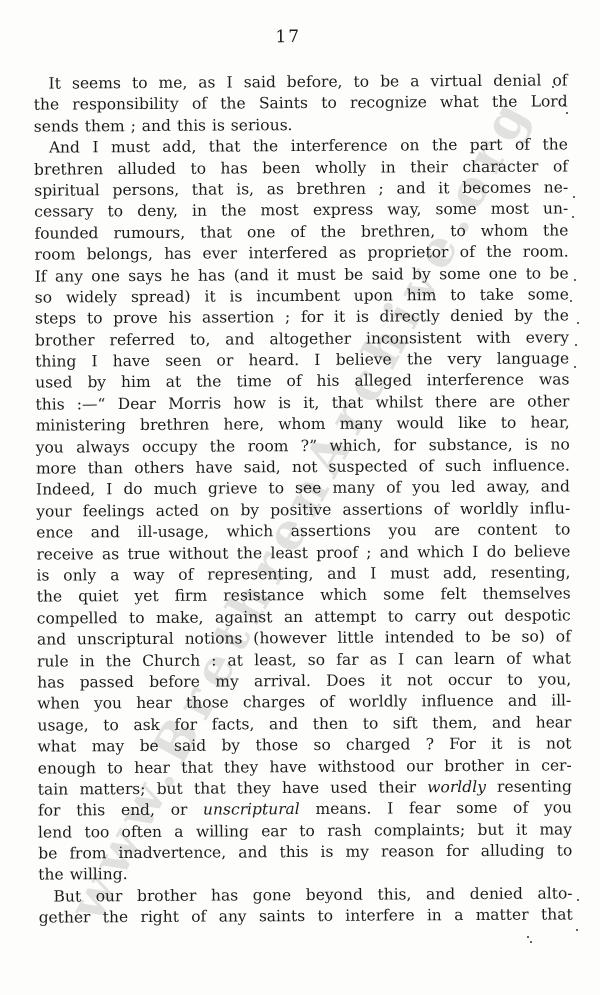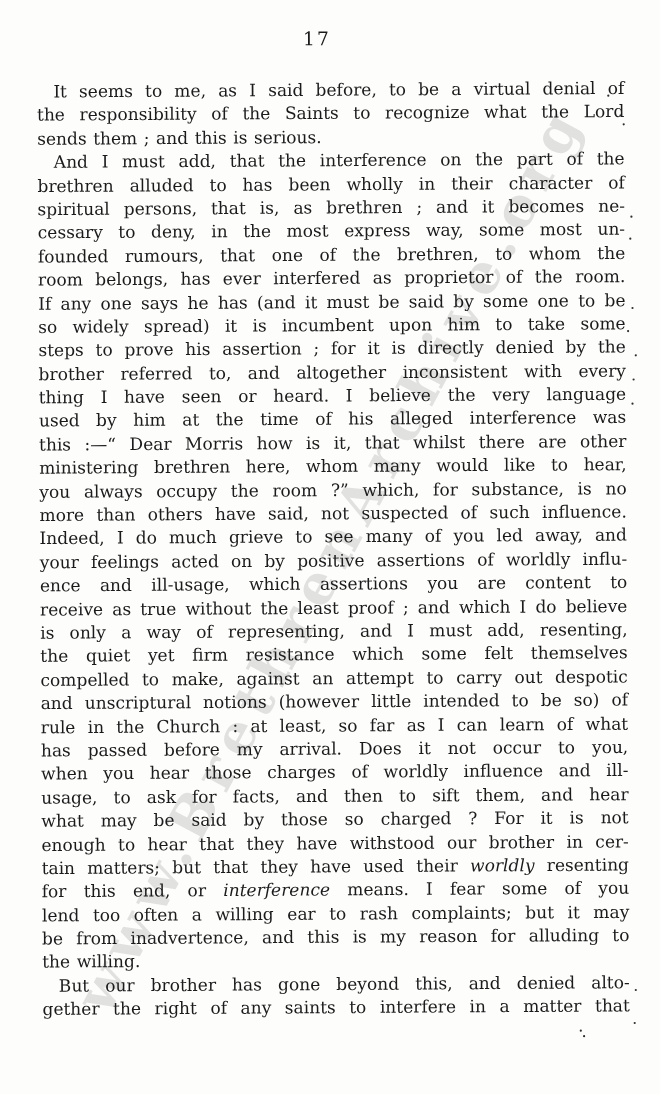--- a/index.html
+++ b/index.html
@@ -126,21 +126,21 @@
           <div class="line"><span>the quiet yet firm resistance which some felt themselves</span></div>
           <div class="line"><span>compelled to make, against an attempt to carry out despotic</span></div>
           <div class="line"><span>and unscriptural notions (however little intended to be so) of</span></div>
           <div class="line"><span>rule in the Church :  at least, so far as I can learn of what</span></div>
           <div class="line"><span>has passed before my arrival.  Does it not occur to you,</span></div>
           <div class="line"><span>when you hear those charges of worldly influence and ill-</span></div>
           <div class="line"><span>usage, to ask for facts, and then to sift them, and hear</span></div>
           <div class="line"><span>what may be said by those so charged ?  For it is not</span></div>
           <div class="line"><span>enough to hear that they have withstood our brother in cer-</span></div>
           <div class="line"><span>tain matters; but that they have used their </span><i>worldly</i><span> resenting</span></div>
-          <div class="line"><span>for this end, or </span><i>interference</i><span> means.   I fear some of you</span></div>
+          <div class="line"><span>for this end, or </span><i>unscriptural</i><span> means.   I fear some of you</span></div>
           <div class="line"><span>lend too often a willing ear to rash complaints;  but it may</span></div>
           <div class="line"><span>be from inadvertence, and this is my reason for alluding to</span></div>
           <div class="line end"><span>the willing.</span></div>
         </div>
         <div class="paragraph">
           <div class="line indent"><span>But our brother has gone beyond this, and denied alto-</span></div>
           <div class="line"><span>gether the right of any saints to interfere in a matter that</span></div>
         </div>
       </div>
   </div>

